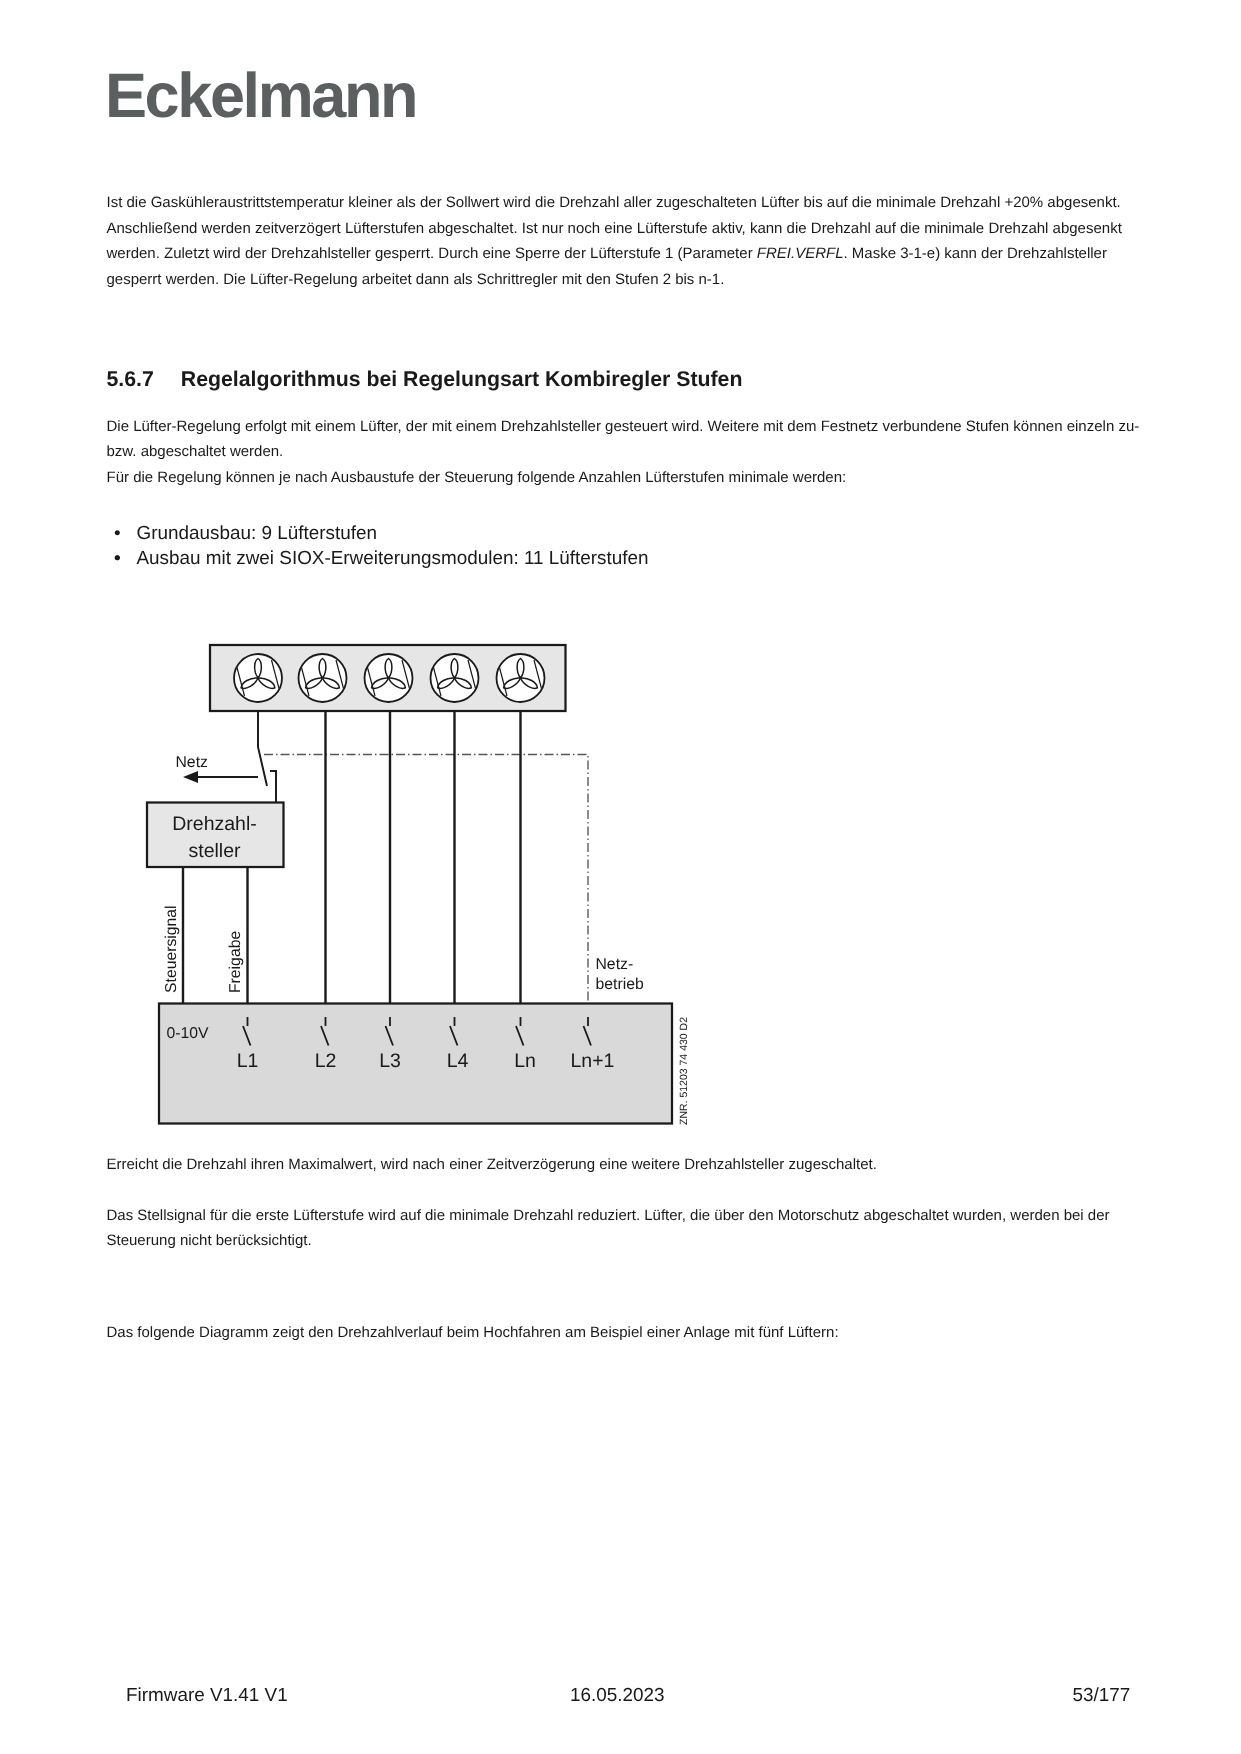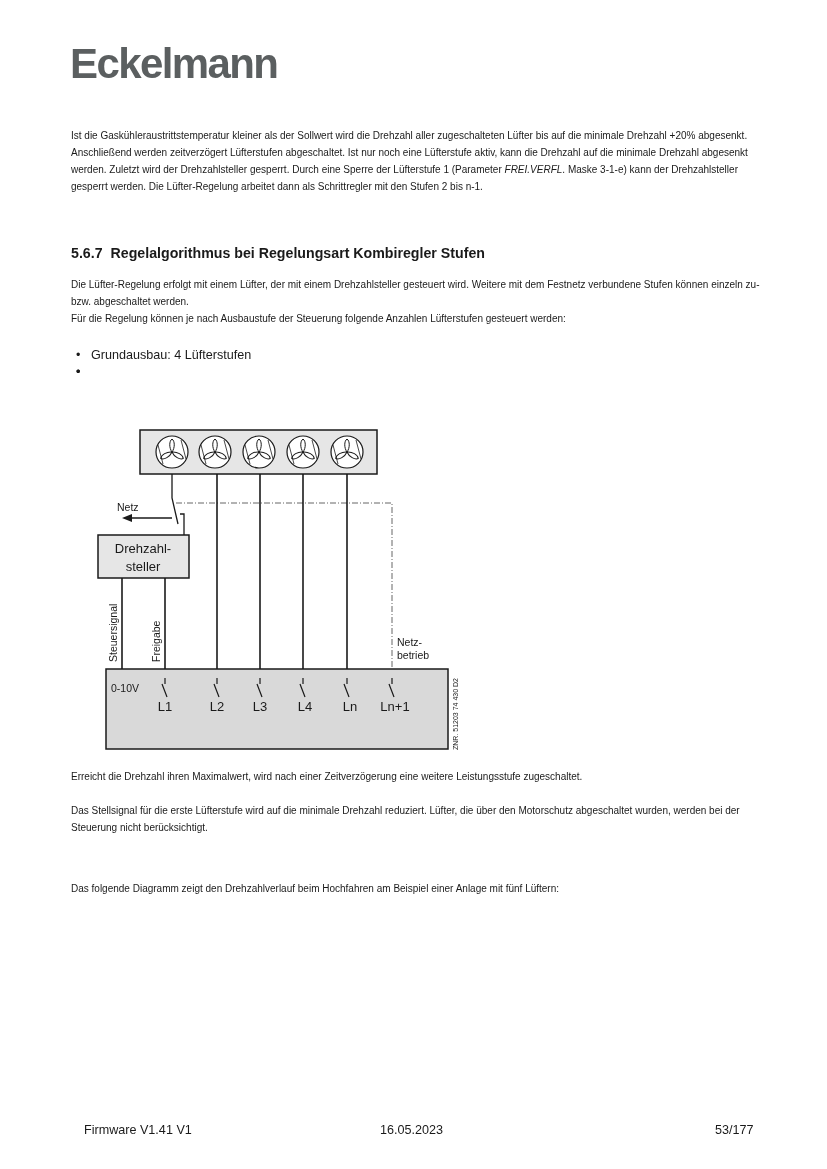--- a/index.html
+++ b/index.html
@@ -3,44 +3,44 @@
 <meta charset="utf-8">
 <style>
   html, body { margin: 0; padding: 0; background: #ffffff; }
   body { width: 827px; height: 1169px; position: relative; overflow: hidden;
          font-family: "Liberation Sans", sans-serif; color: #1a1a1a; }
   .logo { position: absolute; left: 70px; top: 40px; font-family: "Liberation Sans", sans-serif;
           font-weight: bold; font-size: 42px; color: #5b5f60; letter-spacing: -1.6px; }
   .para { position: absolute; left: 71px; width: 690px; font-size: 10px; line-height: 17px; margin: 0; }
   .para i { font-style: italic; }
   .h2 { position: absolute; left: 71px; top: 245px; font-size: 14.2px; font-weight: bold; margin: 0; }
-  .h2 .num { margin-right: 4px; }
+  .h2 .num { margin-right: 14px; }
   ul.bullets { position: absolute; left: 71px; top: 347px; margin: 0; padding: 0; list-style: none;
                font-size: 12.6px; line-height: 16.5px; }
   ul.bullets li { padding-left: 20px; position: relative; }
   ul.bullets li .dot { position: absolute; left: 5px; top: 0; }
   .diagram { position: absolute; left: 0; top: 0; }
   .footer { position: absolute; top: 1123px; font-size: 12.6px; }
 </style>
 </head>
 <body>
 
 <div class="logo">Eckelmann</div>
 
 <p class="para" style="top:127px;"><span>Ist die Gaskühleraustrittstemperatur kleiner als der Sollwert wird die Drehzahl aller zugeschalteten Lüfter bis auf die minimale Drehzahl +20% abgesenkt. Anschließend werden zeitverzögert Lüfterstufen abgeschaltet. Ist nur noch eine Lüfterstufe aktiv, kann die Drehzahl auf die minimale Drehzahl abgesenkt werden. Zuletzt wird der Drehzahlsteller gesperrt. Durch eine Sperre der Lüfterstufe 1 (Parameter </span><i>FREI.VERFL</i><span>. Maske 3-1-e) kann der Drehzahlsteller gesperrt werden. Die Lüfter-Regelung arbeitet dann als Schrittregler mit den Stufen 2 bis n-1.</span></p>
 
 <h2 class="h2"><span class="num">5.6.7</span> <span>Regelalgorithmus bei Regelungsart Kombiregler Stufen</span></h2>
 
 <p class="para" style="top:276px;">Die Lüfter-Regelung erfolgt mit einem Lüfter, der mit einem Drehzahlsteller gesteuert wird. Weitere mit dem Festnetz verbundene Stufen können einzeln zu- bzw. abgeschaltet werden.</p>
-<p class="para" style="top:310px;">Für die Regelung können je nach Ausbaustufe der Steuerung folgende Anzahlen Lüfterstufen gesteuert werden:</p>
+<p class="para" style="top:310px;">Für die Regelung können je nach Ausbaustufe der Steuerung folgende Anzahlen Lüfterstufen minimale werden:</p>
 
 <ul class="bullets">
-  <li><span class="dot">•</span><span>Grundausbau: 4 Lüfterstufen</span></li>
+  <li><span class="dot">•</span><span>Grundausbau: 9 Lüfterstufen</span></li>
   <li><span class="dot">•</span></li>
-  <li><span class="dot">•</span></li>
+  <li><span class="dot">•</span><span>Ausbau mit zwei SIOX-Erweiterungsmodulen: 11 Lüfterstufen</span></li>
 </ul>
 
 <svg class="diagram" width="827" height="1169" xmlns="http://www.w3.org/2000/svg">
   <defs>
     <g id="fan">
       <circle cx="0" cy="0" r="16" fill="#ffffff" stroke="#1a1a1a" stroke-width="1.2"></circle>
       <path d="M0,0 C-3,-4 -3,-11 0,-13 C3,-11 3,-4 0,0 Z" fill="none" stroke="#1a1a1a" stroke-width="1"></path>
       <path d="M0,0 C-3,-4 -3,-11 0,-13 C3,-11 3,-4 0,0 Z" transform="rotate(120)" fill="none" stroke="#1a1a1a" stroke-width="1"></path>
       <path d="M0,0 C-3,-4 -3,-11 0,-13 C3,-11 3,-4 0,0 Z" transform="rotate(240)" fill="none" stroke="#1a1a1a" stroke-width="1"></path>
       <path d="M-14,-7 L-9,12" stroke="#1a1a1a" stroke-width="0.8"></path>
@@ -93,19 +93,19 @@
     </g>
   <text x="165" y="711" text-anchor="middle" font-family="Liberation Sans, sans-serif" font-size="13" fill="#1a1a1a">L1</text>
   <text x="217" y="711" text-anchor="middle" font-family="Liberation Sans, sans-serif" font-size="13" fill="#1a1a1a">L2</text>
   <text x="260" y="711" text-anchor="middle" font-family="Liberation Sans, sans-serif" font-size="13" fill="#1a1a1a">L3</text>
   <text x="305" y="711" text-anchor="middle" font-family="Liberation Sans, sans-serif" font-size="13" fill="#1a1a1a">L4</text>
   <text x="350" y="711" text-anchor="middle" font-family="Liberation Sans, sans-serif" font-size="13" fill="#1a1a1a">Ln</text>
   <text x="395" y="711" text-anchor="middle" font-family="Liberation Sans, sans-serif" font-size="13" fill="#1a1a1a">Ln+1</text>
   <text transform="translate(458,750) rotate(-90)" font-family="Liberation Sans, sans-serif" font-size="7" fill="#1a1a1a">ZNR. 51203 74 430 D2</text>
 </svg>
 
-<p class="para" style="top:768px;">Erreicht die Drehzahl ihren Maximalwert, wird nach einer Zeitverzögerung eine weitere Leistungsstufe zugeschaltet.</p>
+<p class="para" style="top:768px;">Erreicht die Drehzahl ihren Maximalwert, wird nach einer Zeitverzögerung eine weitere Drehzahlsteller zugeschaltet.</p>
 <p class="para" style="top:802px;">Das Stellsignal für die erste Lüfterstufe wird auf die minimale Drehzahl reduziert. Lüfter, die über den Motorschutz abgeschaltet wurden, werden bei der Steuerung nicht berücksichtigt.</p>
 <p class="para" style="top:880px;">Das folgende Diagramm zeigt den Drehzahlverlauf beim Hochfahren am Beispiel einer Anlage mit fünf Lüftern:</p>
 
 <div class="footer" style="left:84px;">Firmware V1.41 V1</div>
 <div class="footer" style="left:380px;text-align:right;">16.05.2023</div>
 <div class="footer" style="left:715px;">53/177</div>
 
 </body></html>

